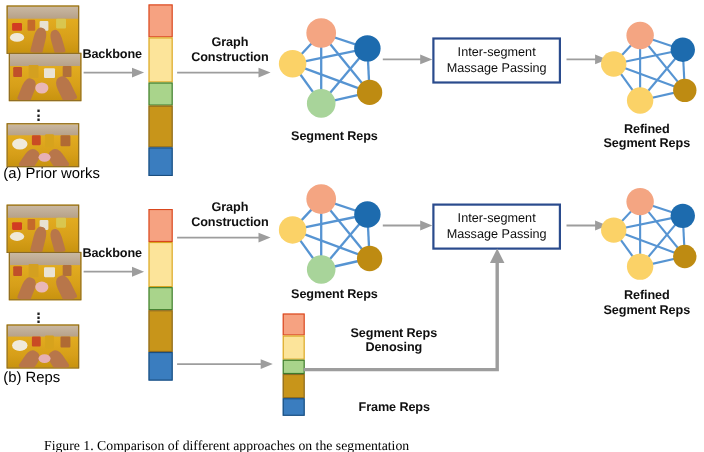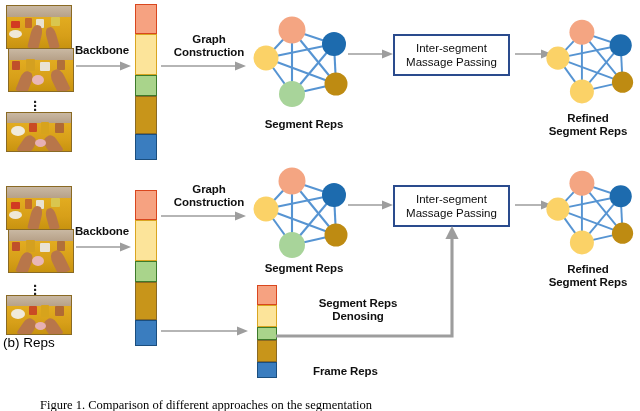--- a/index.html
+++ b/index.html
@@ -168,20 +168,21 @@
     <div class="tabletop"></div>
     <div class="obj" style="left:4px; top:13px; width:14px; height:10px; background:#f0eadb; border-radius:50%;"></div>
     <div class="obj" style="left:22px; top:10px; width:8px; height:9px; background:#c94b24;"></div>
     <div class="obj" style="left:34px; top:9px; width:8px; height:12px; background:#d7a31c;"></div>
     <div class="obj" style="left:48px; top:10px; width:9px; height:10px; background:#b06a34;"></div>
     <div class="arm" style="left:14px; top:22px; width:13px; height:20px; transform:rotate(34deg);"></div>
     <div class="arm" style="left:39px; top:22px; width:13px; height:20px; transform:rotate(-34deg);"></div>
     <div class="obj" style="left:28px; top:26px; width:11px; height:8px; background:#e6b0b4; border-radius:50%;"></div>
   </div>
 
+  <div class="panel-tag" style="left:3px; top:150px;">(a) Prior works</div>
 
   <div class="lbl" style="left:74px; top:44px; width:56px;">Backbone</div>
   <svg class="arrow-svg" style="left:76px; top:60px;" width="56" height="12" viewBox="0 0 56 12">
     <path d="M0 5.2 L44 5.2 L44 1.5 L55 6 L44 10.5 L44 6.8 L0 6.8 Z" fill="#9D9D9D"></path>
   </svg>
 
   <div class="barseg" style="left:135px; top:4px; width:22px; height:30px; background:#F6A281; border-color:#D9471E;"></div>
   <div class="barseg" style="left:135px; top:34px; width:22px; height:41px; background:#FCE49A; border-color:#D9A521;"></div>
   <div class="barseg" style="left:135px; top:75px; width:22px; height:21px; background:#A9D48B; border-color:#3D7A2B;"></div>
   <div class="barseg" style="left:135px; top:96px; width:22px; height:38px; background:#C8951A; border-color:#8A6A24;"></div>
@@ -385,21 +386,21 @@
   <svg class="arrow-svg" style="left:161px; top:325px;" width="88" height="12" viewBox="0 0 88 12">
     <path d="M0 5.2 L76 5.2 L76 1.5 L87 6 L76 10.5 L76 6.8 L0 6.8 Z" fill="#9D9D9D"></path>
   </svg>
 
   <div class="barseg" style="left:257px; top:285px; width:20px; height:20px; background:#F6A281; border-color:#D9471E;"></div>
   <div class="barseg" style="left:257px; top:305px; width:20px; height:22px; background:#FCE49A; border-color:#D9A521;"></div>
   <div class="barseg" style="left:257px; top:327px; width:20px; height:13px; background:#A9D48B; border-color:#3D7A2B;"></div>
   <div class="barseg" style="left:257px; top:340px; width:20px; height:22px; background:#C8951A; border-color:#8A6A24;"></div>
   <div class="barseg" style="left:257px; top:362px; width:20px; height:16px; background:#3A7DBF; border-color:#1B4E7E;"></div>
 
-  <div class="lbl left" style="left:281px; top:365px; width:80px;padding-left:32px;">Frame Reps</div>
+  <div class="lbl left" style="left:294px; top:365px; width:80px;padding-left:32px;">Frame Reps</div>
 
   <div class="lbl" style="left:300px; top:297px; width:116px;">Segment Reps
 Denosing</div>
 
   <svg class="arrow-svg" style="left:270px; top:225px;" width="200" height="118" viewBox="0 0 200 118">
     <path d="M6 111 L182 111 L182 12" stroke="#9D9D9D" stroke-width="3.1" fill="none"></path>
     <path d="M182 1 L188.6 14 L175.4 14 Z" fill="#9D9D9D"></path>
   </svg>
 
   <div class="caption">Figure 1.  Comparison of different approaches on the segmentation</div>

